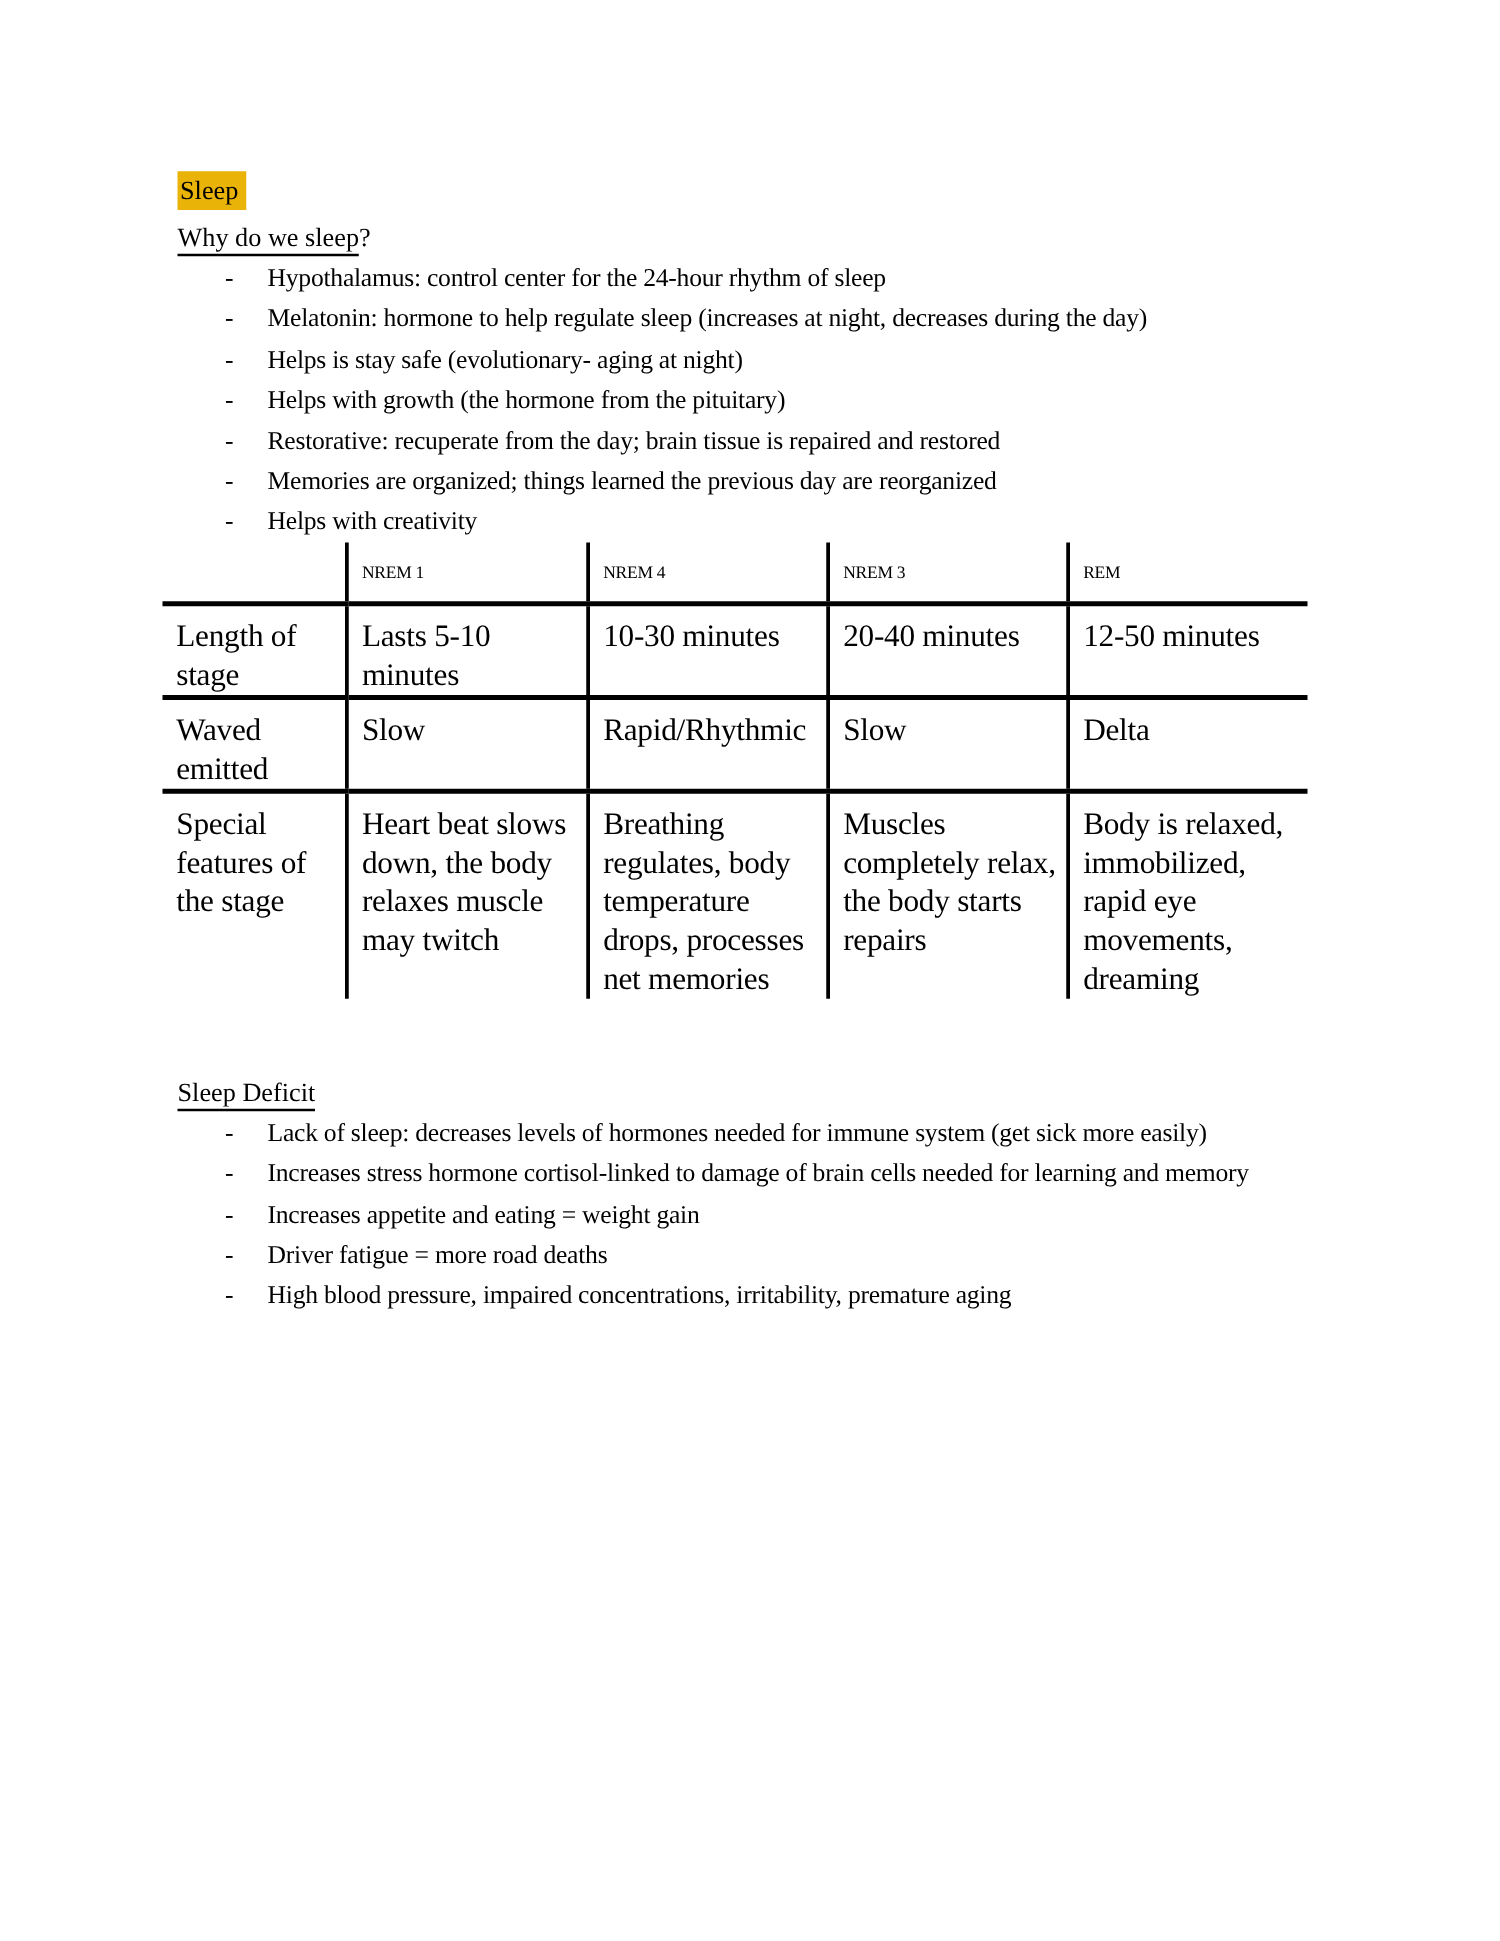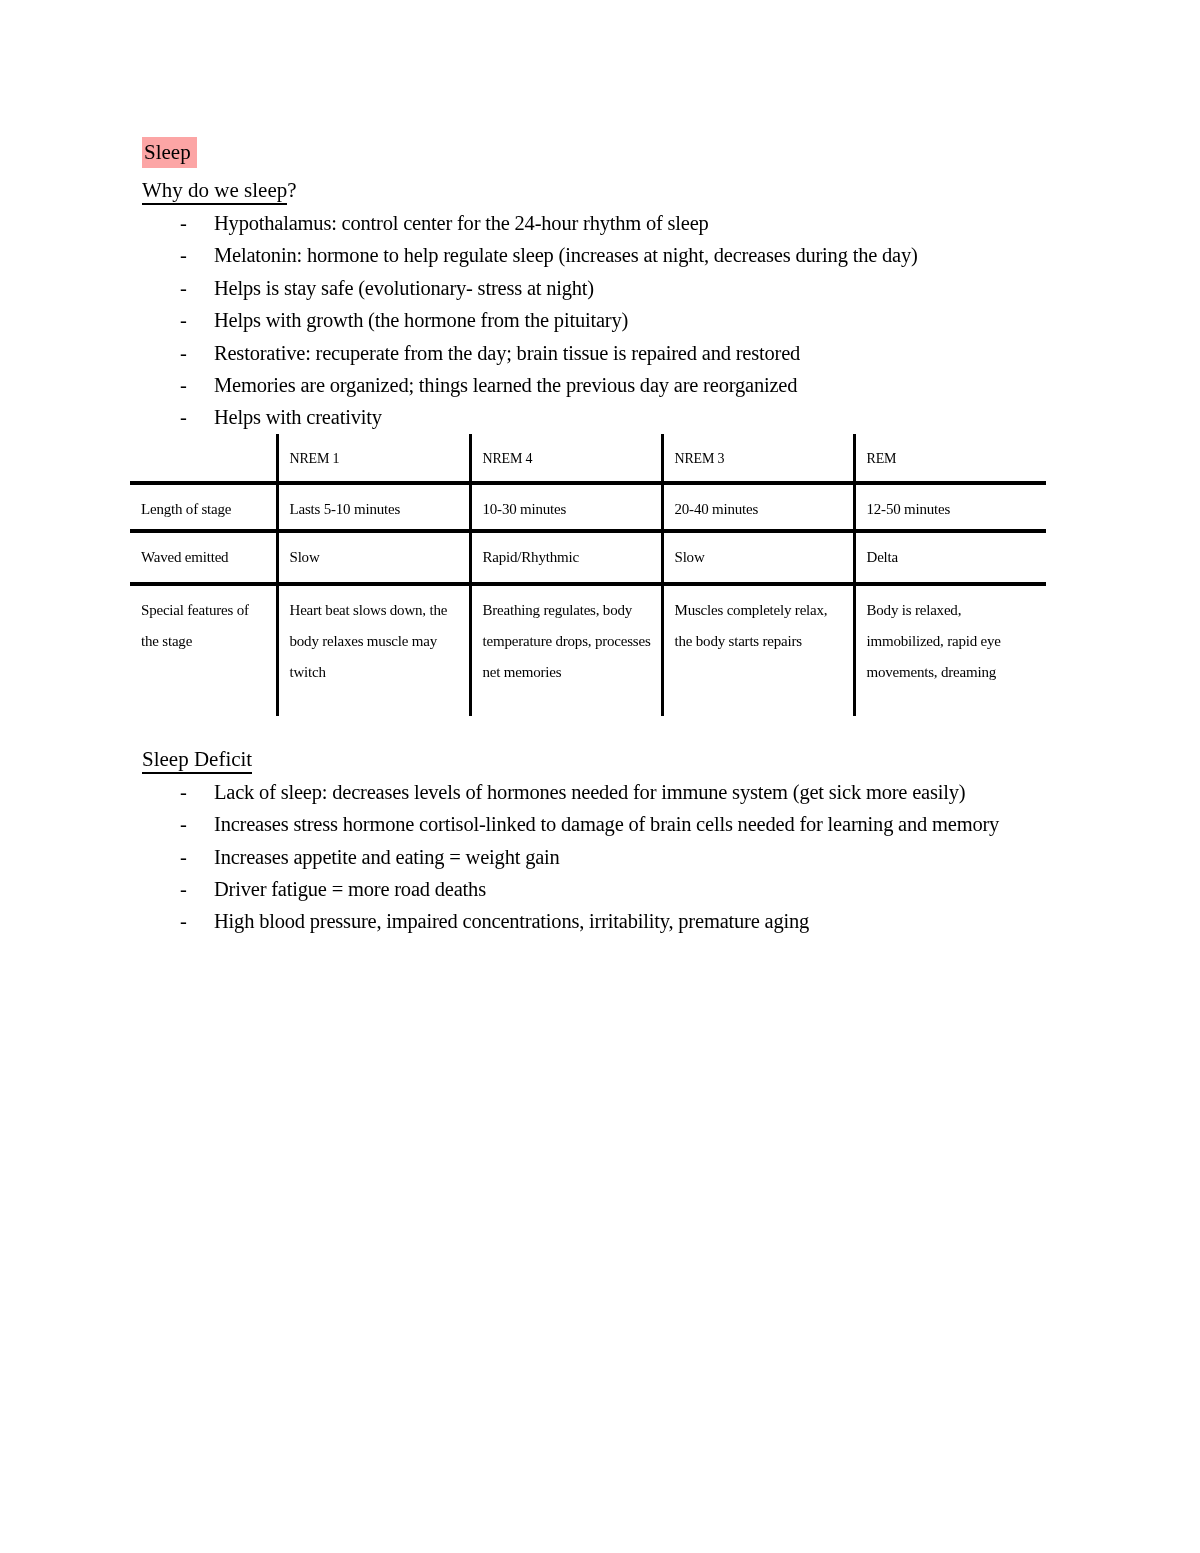--- a/index.html
+++ b/index.html
@@ -60,68 +60,68 @@
   .stage-table col.c1 { width: 193px; }
   .stage-table col.c2 { width: 192px; }
   .stage-table col.c3 { width: 192px; }
   .stage-table col.c4 { width: 192px; }
   .stage-table th, .stage-table td {
     border-left: 3px solid #000;
     vertical-align: top;
     text-align: left;
     font-weight: normal;
     padding: 9px 6px 0 11px;
-    font-size: 15px;
+    font-size: 25px;
     line-height: 31px;
     letter-spacing: -0.2px;
     overflow: hidden;
   }
   .stage-table th:first-child, .stage-table td:first-child { border-left: none; }
   .stage-table thead th {
     vertical-align: bottom;
     padding: 0 0 10px 11px;
     font-size: 14px;
     line-height: 24px;
     height: 49px;
     font-family: Liberation Serif, serif;
   }
   .stage-table tbody td { border-top: 4px solid #000; }
   .stage-table tr.r-length  { height: 48px; }
   .stage-table tr.r-waves   { height: 53px; }
   .stage-table tr.r-special { height: 132px; }
   .stage-table tr.r-other   { height: 80px; }
 
-  .heading2 { margin-top: 28px; }
+  .heading2 { margin-top: 60px; }
 </style>
 </head>
 <body>
 
 <div class="page">
   <div class="doc">
 
     <div class="title-line">
-      <span class="hl" style="background-color: #fca5a5;">Sleep</span>
+      <span class="hl" style="background-color: #eab308;">Sleep</span>
     </div>
 
     <div class="heading">
       <span class="u">Why do we sleep</span><span>?</span>
     </div>
 
     <div class="bullets">
       <div class="bullet">
         <span class="dash">-</span>
         <span class="btext">Hypothalamus: control center for the 24-hour rhythm of sleep</span>
       </div>
       <div class="bullet">
         <span class="dash">-</span>
         <span class="btext">Melatonin: hormone to help regulate sleep (increases at night, decreases during the day)</span>
       </div>
       <div class="bullet">
         <span class="dash">-</span>
-        <span class="btext">Helps is stay safe (evolutionary- stress at night)</span>
+        <span class="btext">Helps is stay safe (evolutionary- aging at night)</span>
       </div>
       <div class="bullet">
         <span class="dash">-</span>
         <span class="btext">Helps with growth (the hormone from the pituitary)</span>
       </div>
       <div class="bullet">
         <span class="dash">-</span>
         <span class="btext">Restorative: recuperate from the day; brain tissue is repaired and restored</span>
       </div>
       <div class="bullet">

